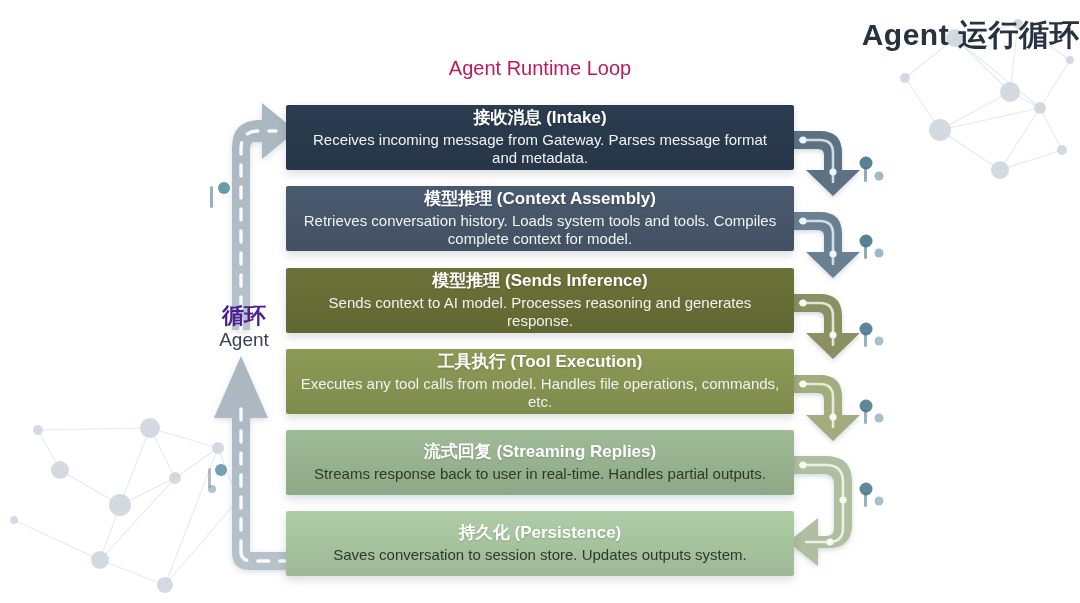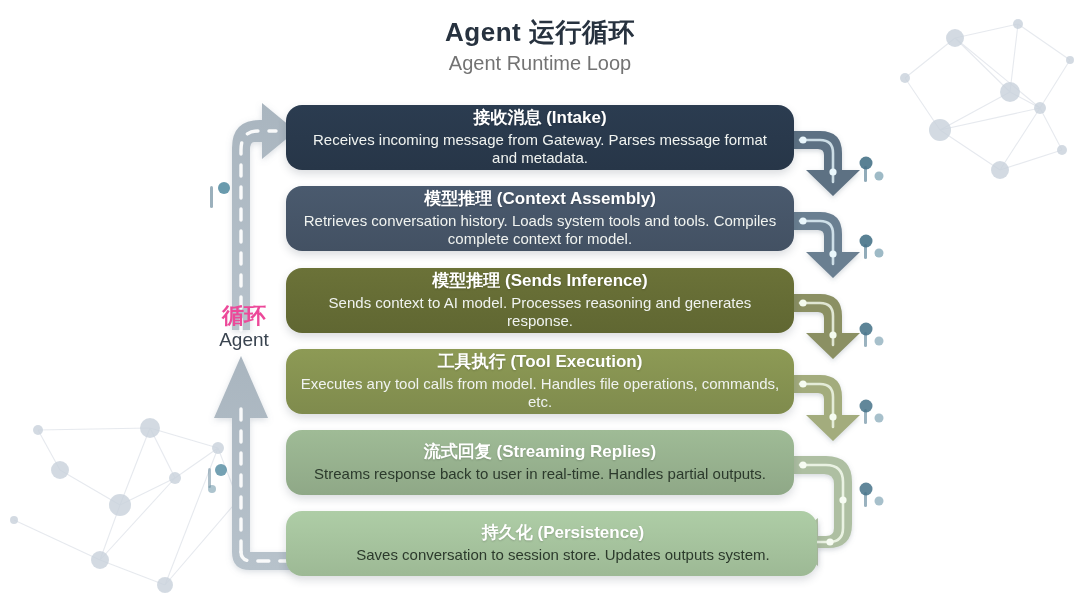--- a/index.html
+++ b/index.html
@@ -9,36 +9,36 @@
     font-family:"Liberation Sans","DejaVu Sans",sans-serif;
   }
   #stage{position:absolute;inset:0;width:1080px;height:603px;}
 
   
   .bg-svg{position:absolute;inset:0;width:1080px;height:603px;pointer-events:none;}
 
   
   .title-block{position:absolute;top:18px;left:0;width:1080px;text-align:center;}
   .title-cn{
-    font-size:26px;font-weight:bold;color:#27323f;letter-spacing:.5px;
-    line-height:1.15;margin:0;
+    font-size:30px;font-weight:bold;color:#27323f;letter-spacing:.5px;
+    line-height:1.15;margin:0;text-align:right;
   }
   .title-en{
-    font-size:20px;color:#737373;margin:4px 0 0 0;line-height:1.15;font-weight:normal;
+    font-size:20px;color:#be185d;margin:4px 0 0 0;line-height:1.15;font-weight:normal;
   }
 
   
   .loop-label{position:absolute;left:205px;top:303px;width:78px;text-align:center;}
-  .loop-cn{font-size:22px;font-weight:bold;color:#ec4899;line-height:1.2;}
+  .loop-cn{font-size:22px;font-weight:bold;color:#4c1d95;line-height:1.2;}
   .loop-en{font-size:19px;color:#3a4450;line-height:1.2;}
 
   
   .card{
     position:absolute;left:286px;width:508px;height:65px;
-    border-radius:16px;
+    border-radius:2px;
     display:flex;flex-direction:column;align-items:center;justify-content:center;
     box-shadow:0 4px 9px rgba(40,55,70,.17);
     overflow:hidden;
   }
   .card .c-title{
     font-size:17px;font-weight:bold;line-height:1.2;margin-bottom:3px;
     text-shadow:0 1px 2px rgba(0,0,0,.18);
   }
   .card .c-desc{
     font-size:15px;line-height:1.2;font-weight:normal;
@@ -229,18 +229,18 @@
   <div class="card dark" style="top: 430px; background: linear-gradient(rgb(159, 187, 150) 0%, rgb(143, 168, 135) 100%);">
     <div class="c-title">流式回复 (Streaming Replies)</div>
     <div class="c-desc">Streams response back to user in real-time. Handles partial outputs.</div>
   </div>
 
   <div class="card light" style="top: 349px; background: linear-gradient(rgb(141, 154, 85) 0%, rgb(127, 139, 77) 100%);">
     <div class="c-title">工具执行 (Tool Execution)</div>
     <div class="c-desc">Executes any tool calls from model. Handles file operations, commands, etc.</div>
   </div>
 
-  <div class="card dark" style="top: 511px; background: linear-gradient(rgb(174, 205, 166) 0%, rgb(157, 185, 149) 100%); padding-left: 23px;">
+  <div class="card dark" style="top: 511px; background: linear-gradient(rgb(174, 205, 166) 0%, rgb(157, 185, 149) 100%);">
     <div class="c-title">持久化 (Persistence)</div>
     <div class="c-desc">Saves conversation to session store. Updates outputs system.</div>
   </div>
 
 </div>
 
 </body></html>

